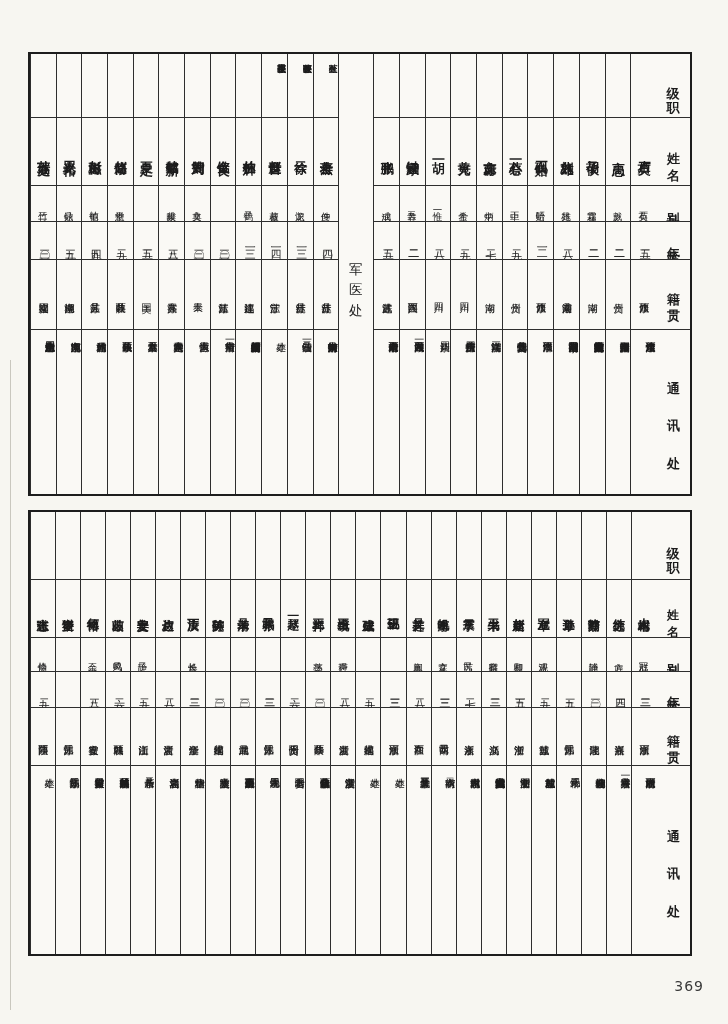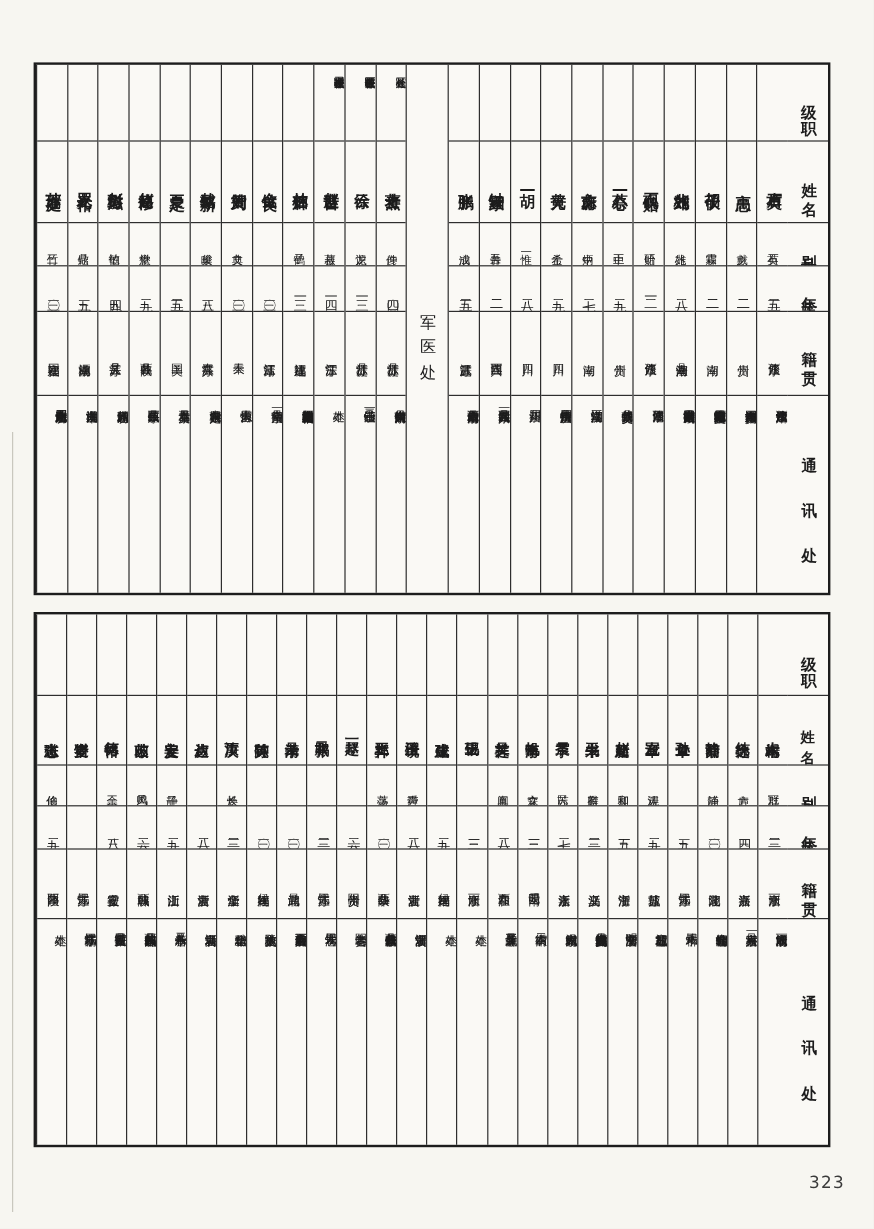--- a/index.html
+++ b/index.html
@@ -462,14 +462,14 @@
       <div class="col person-col">
     <div class="cell rank"></div>
     <div class="cell name">张志道</div>
     <div class="cell alias">伯修</div>
     <div class="cell age">二九</div>
     <div class="cell native">陕西泾阳</div>
     <div class="cell address">本处</div>
   </div>
     </div>
 
-  <div class="page-number">323</div>
+  <div class="page-number">369</div>
 </div>
 
 </body></html>

